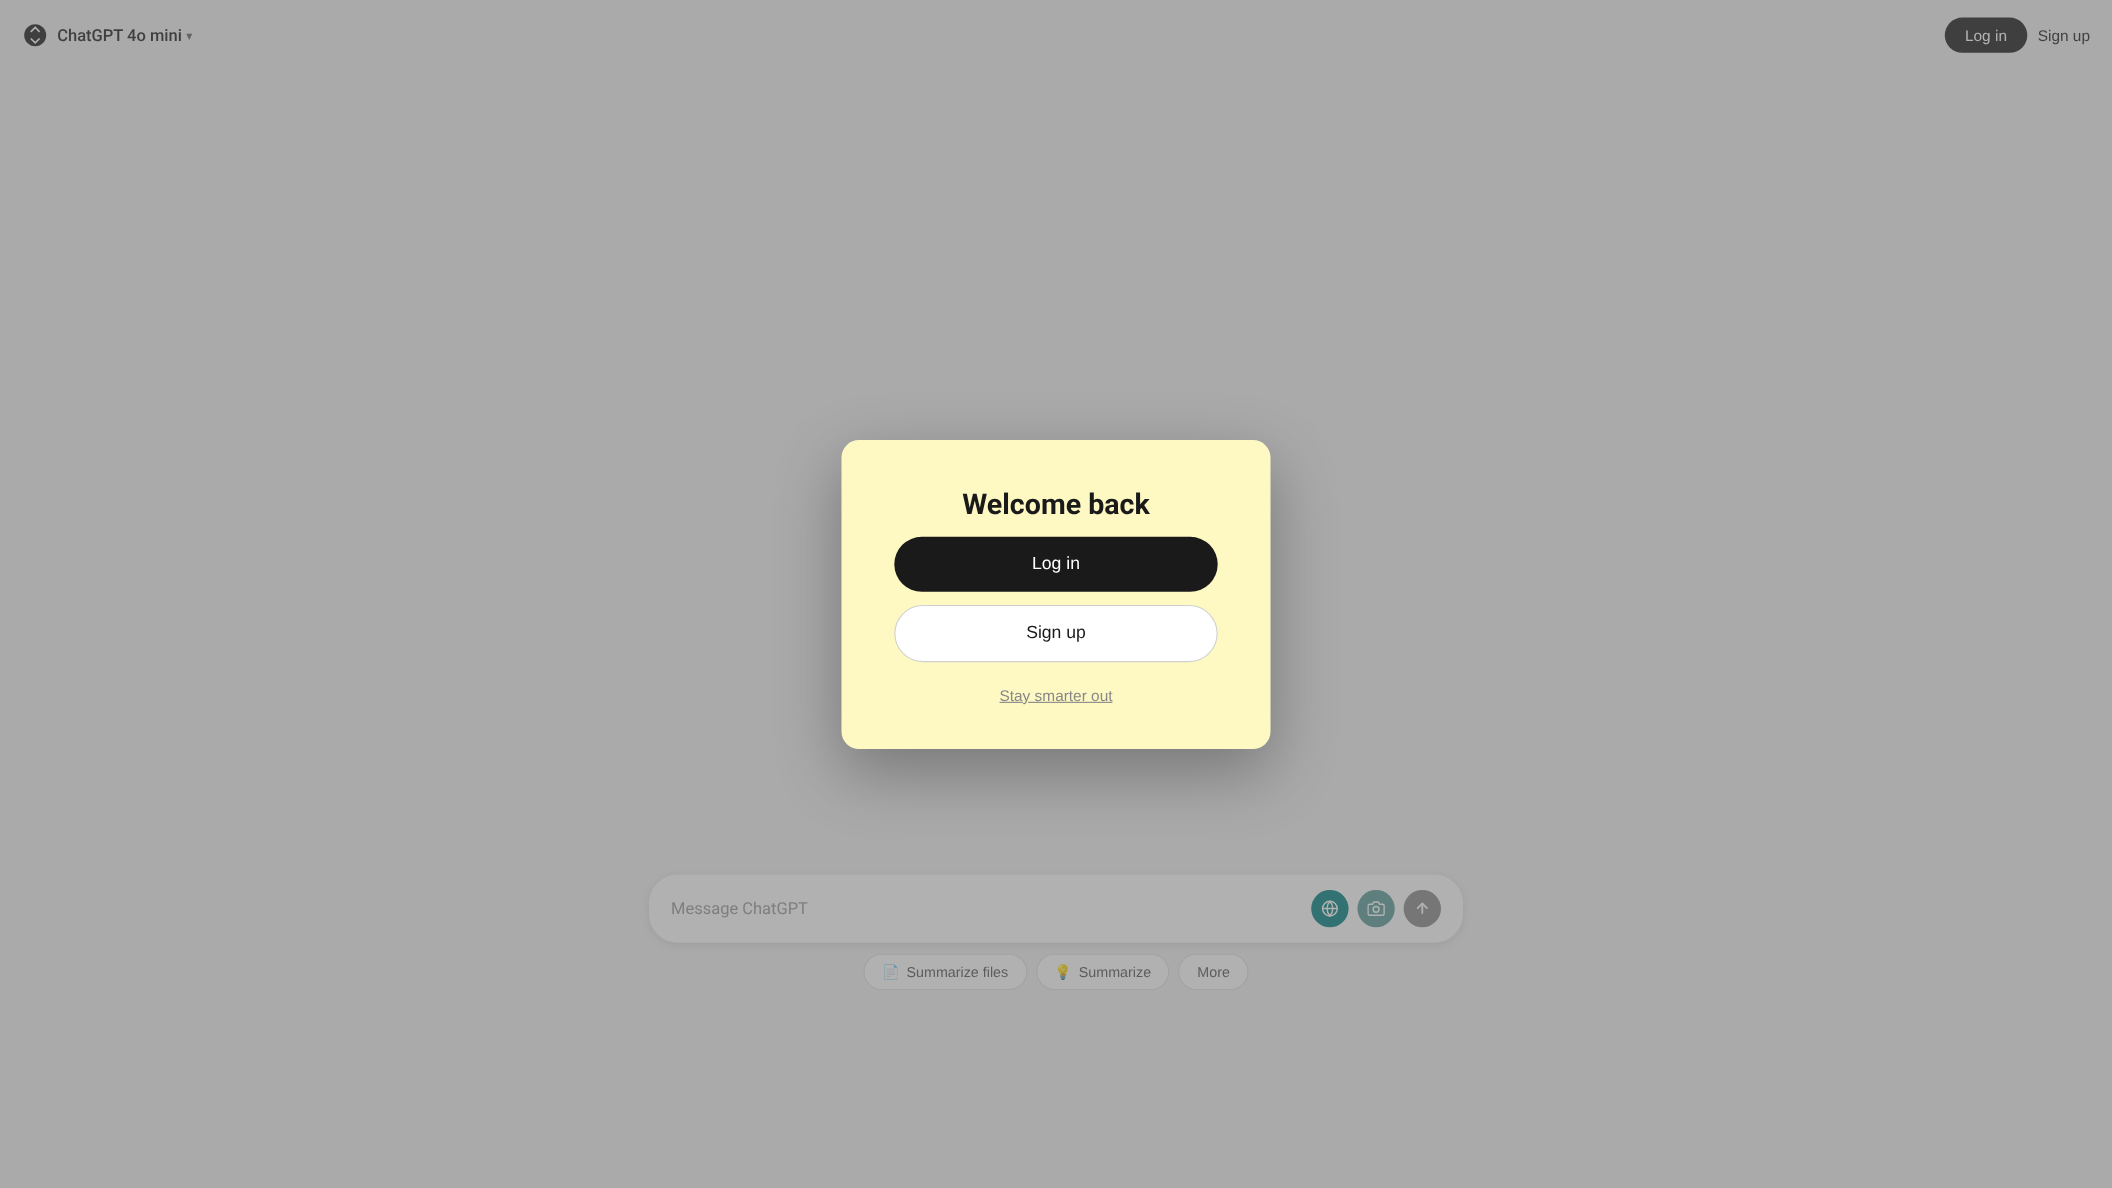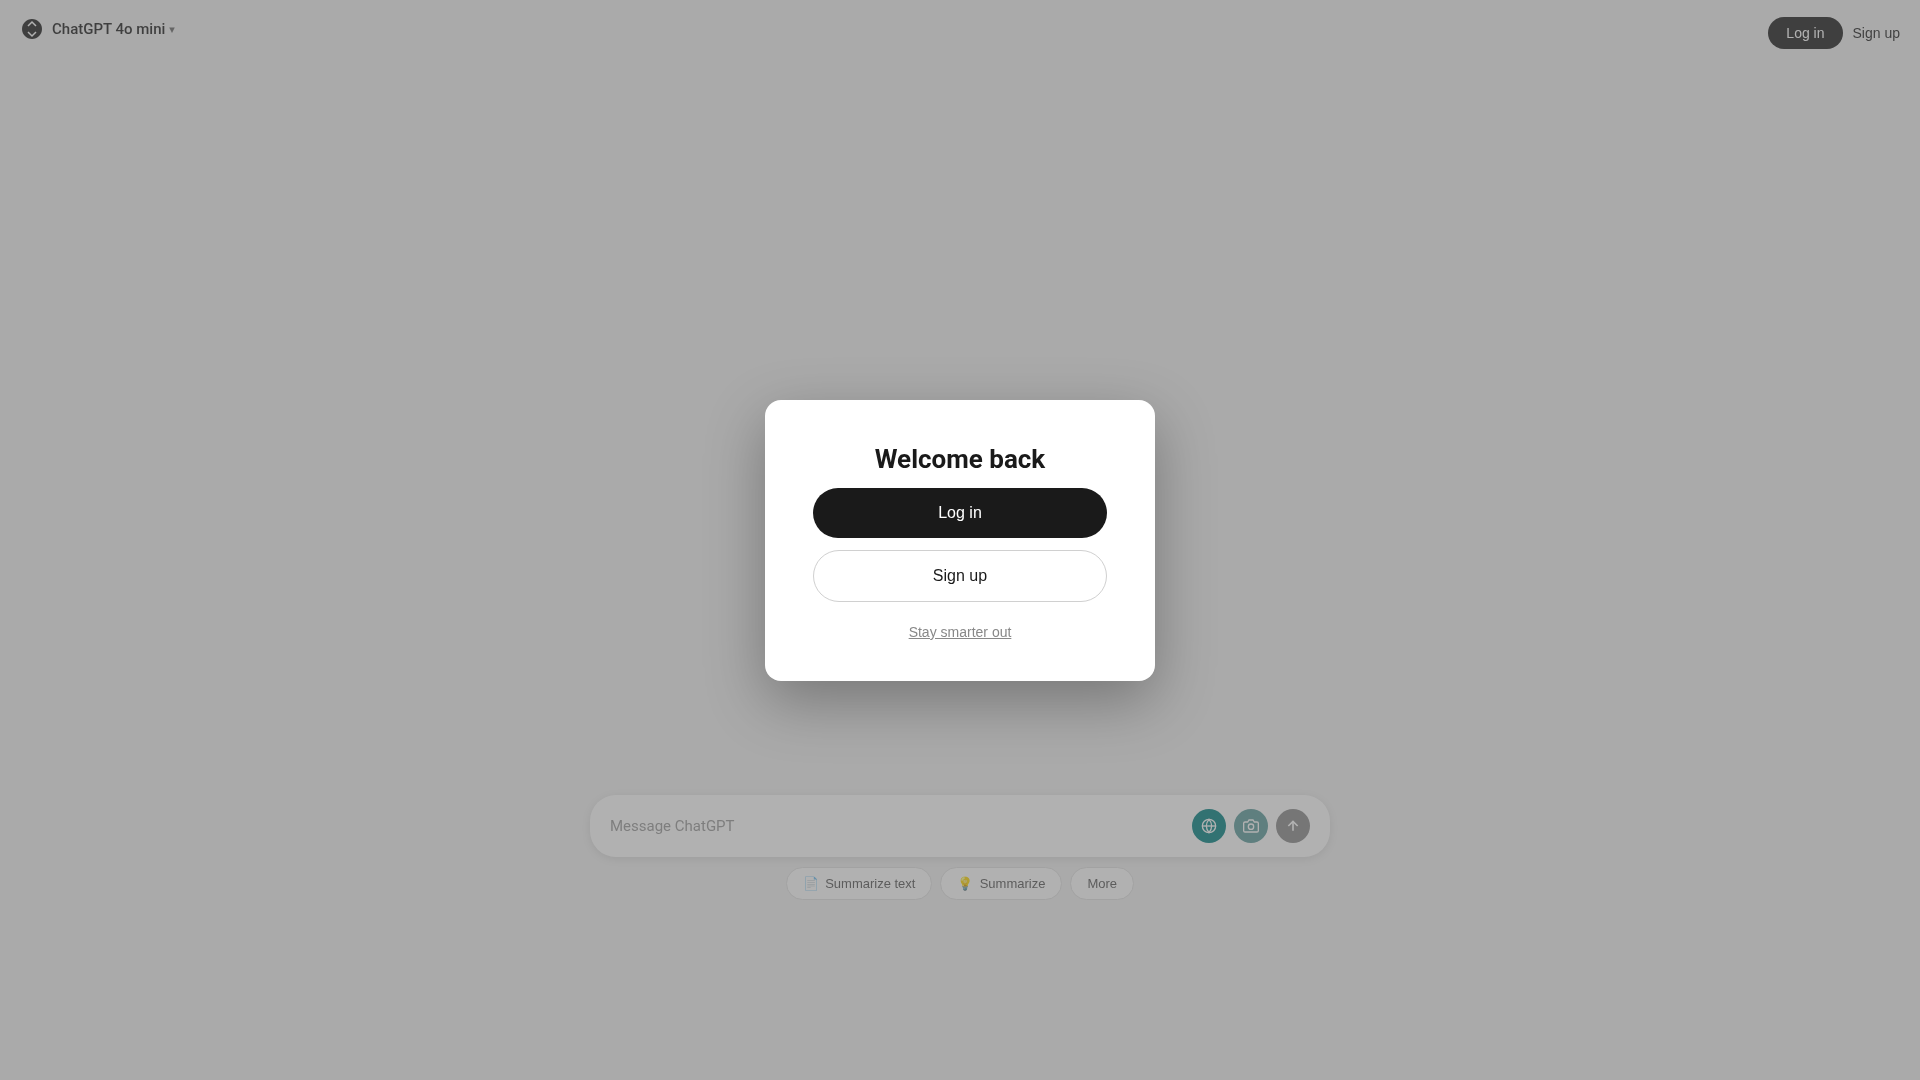--- a/index.html
+++ b/index.html
@@ -24,26 +24,26 @@
       left: 0;
       width: 100%;
       height: 100%;
       background: #f0f0f0;
       z-index: 0;
     }
 
     
     .top-bar {
       position: absolute;
-      top: 17px;
+      top: 6px;
       left: 0;
       right: 0;
       height: 52px;
       display: flex;
-      align-items: flex-start;
+      align-items: center;
       justify-content: space-between;
       padding: 0 20px;
       z-index: 0;
     }
 
     .top-bar-left {
       display: flex;
       align-items: center;
       gap: 8px;
     }
@@ -172,21 +172,21 @@
       height: 100%;
       background: rgba(100, 100, 100, 0.5);
       z-index: 10;
       display: flex;
       align-items: center;
       justify-content: center;
     }
 
     
     .modal {
-      background: #ffffff;
+      background: #fef9c3;
       border-radius: 16px;
       padding: 44px 48px 40px;
       width: 390px;
       text-align: center;
       box-shadow: 0 20px 60px rgba(0,0,0,0.3);
       position: relative;
       z-index: 11;
     }
 
     .modal-title {
@@ -290,21 +290,21 @@
             <line x1="12" y1="19" x2="12" y2="5"></line>
             <polyline points="5 12 12 5 19 12"></polyline>
           </svg>
         </div>
       </div>
     </div>
 
     <div class="quick-actions">
       <button class="quick-action-btn">
         <span style="color:#e07050;">📄</span>
-        <span>Summarize text</span>
+        <span>Summarize files</span>
       </button>
       <button class="quick-action-btn">
         <span style="color:#c8a020;">💡</span>
         <span>Summarize</span>
       </button>
       <button class="quick-action-btn">
         <span>More</span>
       </button>
     </div>
   </div>

